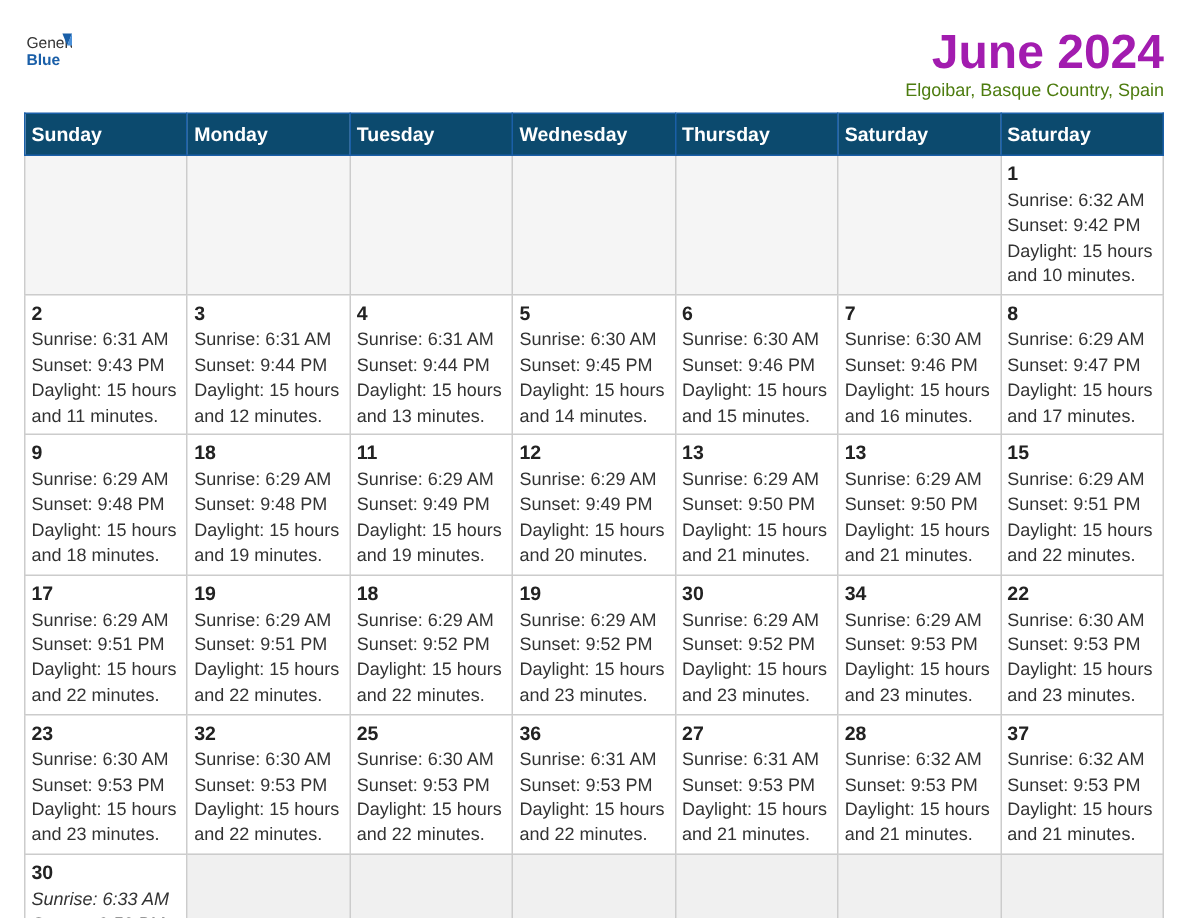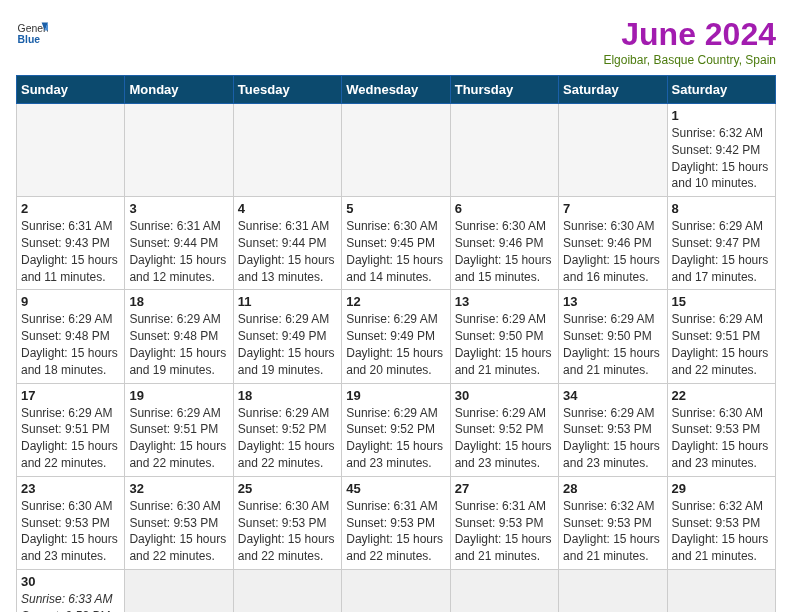--- a/index.html
+++ b/index.html
@@ -299,42 +299,42 @@
 and 22 minutes.</div>
         </td>
         <td>
           <span class="day-number">25</span>
           <div class="day-info" style="white-space: pre-line;">Sunrise: 6:30 AM
 Sunset: 9:53 PM
 Daylight: 15 hours
 and 22 minutes.</div>
         </td>
         <td>
-          <span class="day-number">45</span>
+          <span class="day-number">36</span>
           <div class="day-info" style="white-space: pre-line;">Sunrise: 6:31 AM
 Sunset: 9:53 PM
 Daylight: 15 hours
 and 22 minutes.</div>
         </td>
         <td>
           <span class="day-number">27</span>
           <div class="day-info" style="white-space: pre-line;">Sunrise: 6:31 AM
 Sunset: 9:53 PM
 Daylight: 15 hours
 and 21 minutes.</div>
         </td>
         <td>
           <span class="day-number">28</span>
           <div class="day-info" style="white-space: pre-line;">Sunrise: 6:32 AM
 Sunset: 9:53 PM
 Daylight: 15 hours
 and 21 minutes.</div>
         </td>
         <td>
-          <span class="day-number">29</span>
+          <span class="day-number">37</span>
           <div class="day-info" style="white-space: pre-line;">Sunrise: 6:32 AM
 Sunset: 9:53 PM
 Daylight: 15 hours
 and 21 minutes.</div>
         </td>
       </tr>
       <tr class="last-row">
         <td>
           <span class="day-number">30</span>
           <div class="day-info" style="white-space: pre-line; font-style: italic;">Sunrise: 6:33 AM

